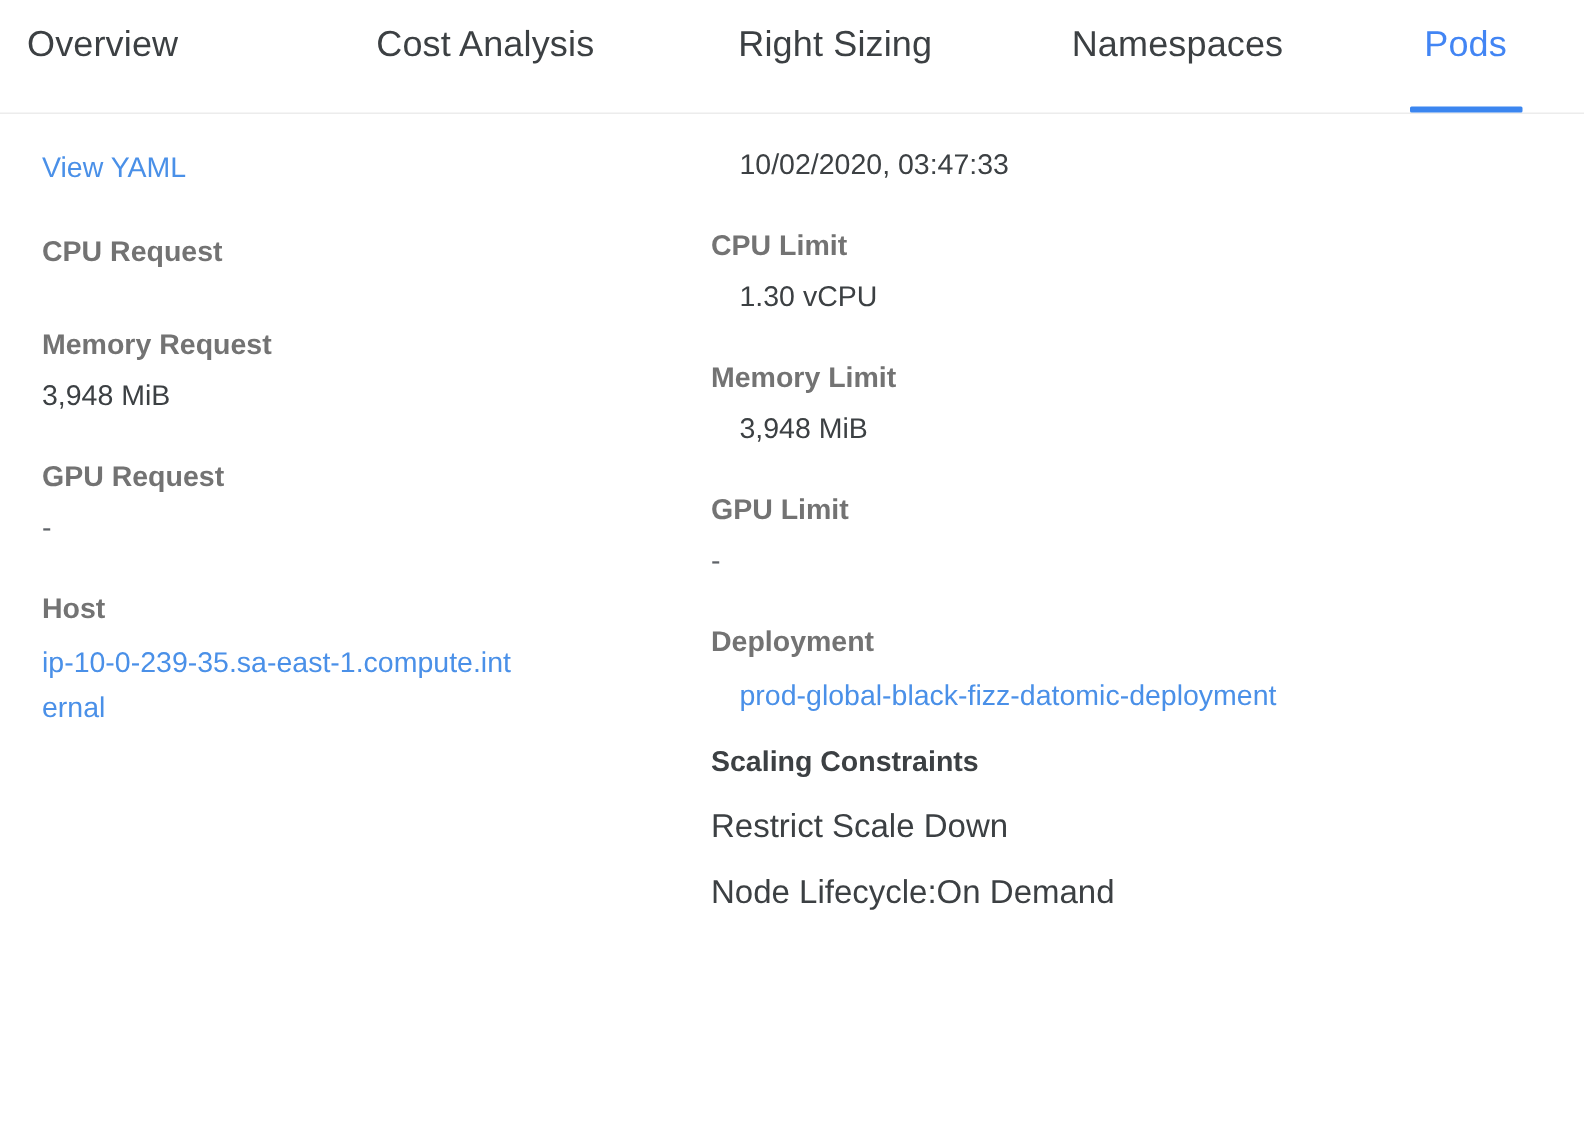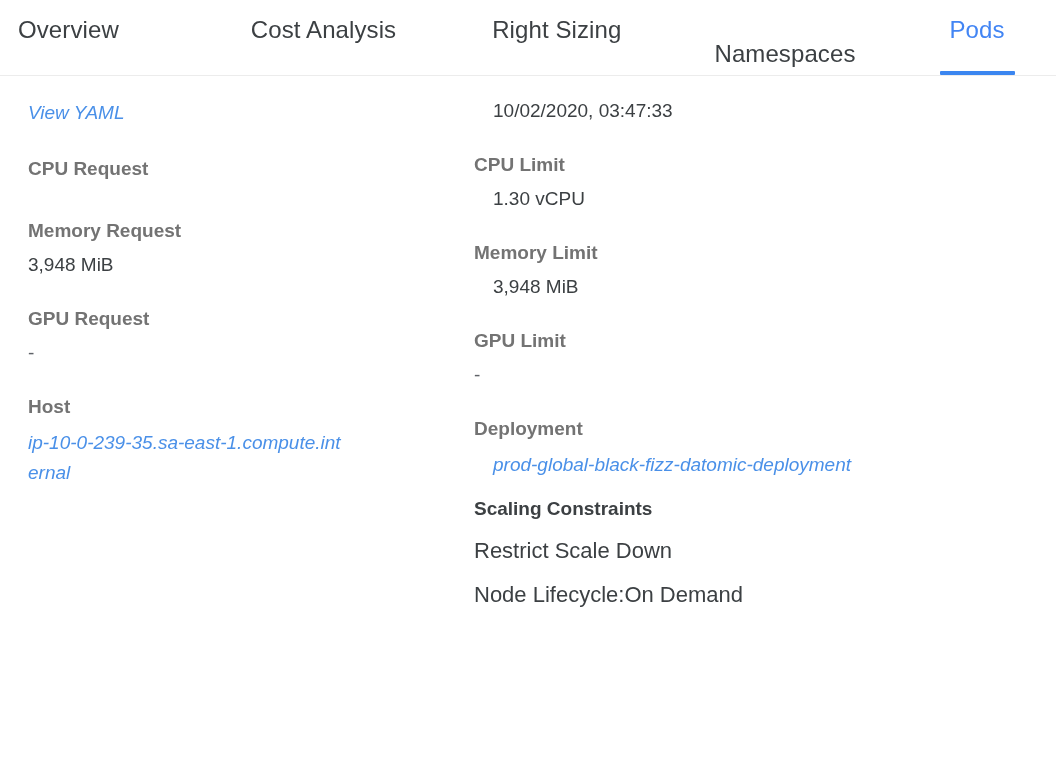--- a/index.html
+++ b/index.html
@@ -62,21 +62,21 @@
     background: #3b86f0;
     border-radius: 1px;
     display: none;
   }
   .tab.active .tab-underline { display: block; }
 
   
   .tab-0 { padding-left: 18px; padding-right: 0; }
   .tab-1 { padding-left: 132px; text-align: right; }
   .tab-2 { padding-left: 96px; }
-  .tab-3 { padding-left: 93px; margin-top: 24px; }
+  .tab-3 { padding-left: 93px; }
   .tab-4 { padding-left: 94px; padding-right: 10px; }
   .tab-4 .tab-underline { left: 84px; right: 0px; }
 
   
   .content {
     position: relative;
     padding: 0;
   }
   .grid {
     display: flex;
@@ -111,21 +111,20 @@
   }
   .field-link {
     font-size: 19px;
     font-weight: 400;
     color: #4a90e8;
     line-height: 30px;
     text-decoration: none;
     cursor: pointer;
     word-break: break-all;
     display: inline-block;
-    font-style: italic;
   }
 
   .topline { padding-top: 22px; }
   .gap { height: 30px; }
   .gap-sm { height: 18px; }
   .label-gap { height: 10px; }
   .dash { font-size: 19px; color: #5f6368; line-height: 26px; }
 
   .subhead {
     font-size: 19px;

